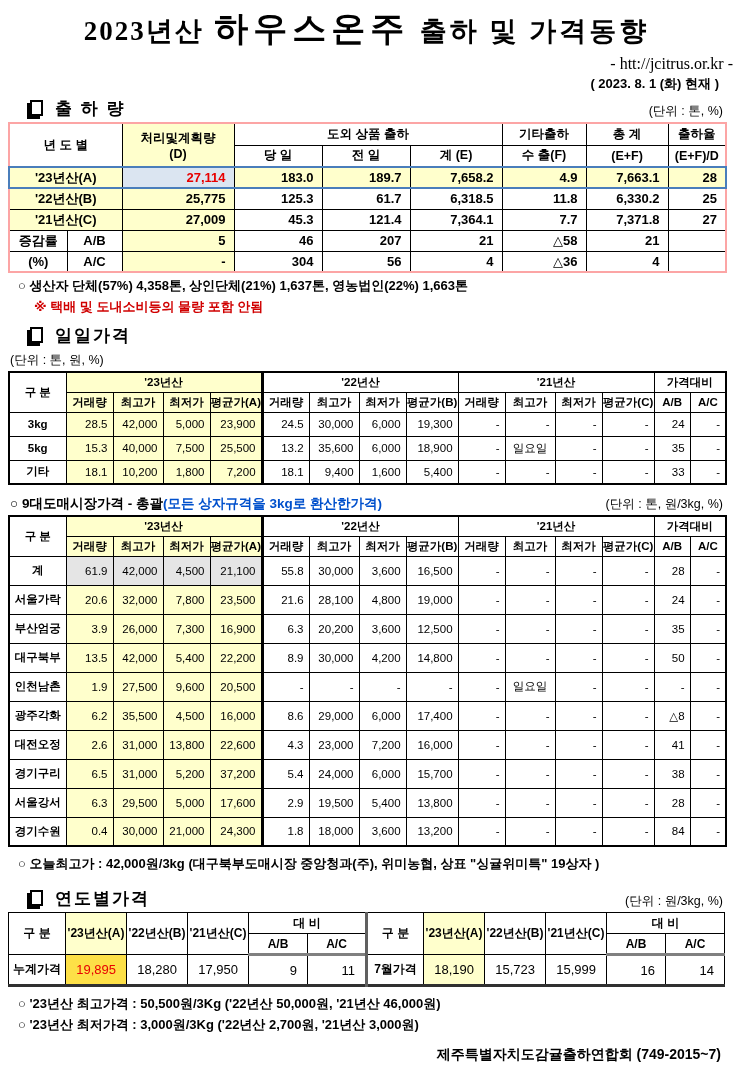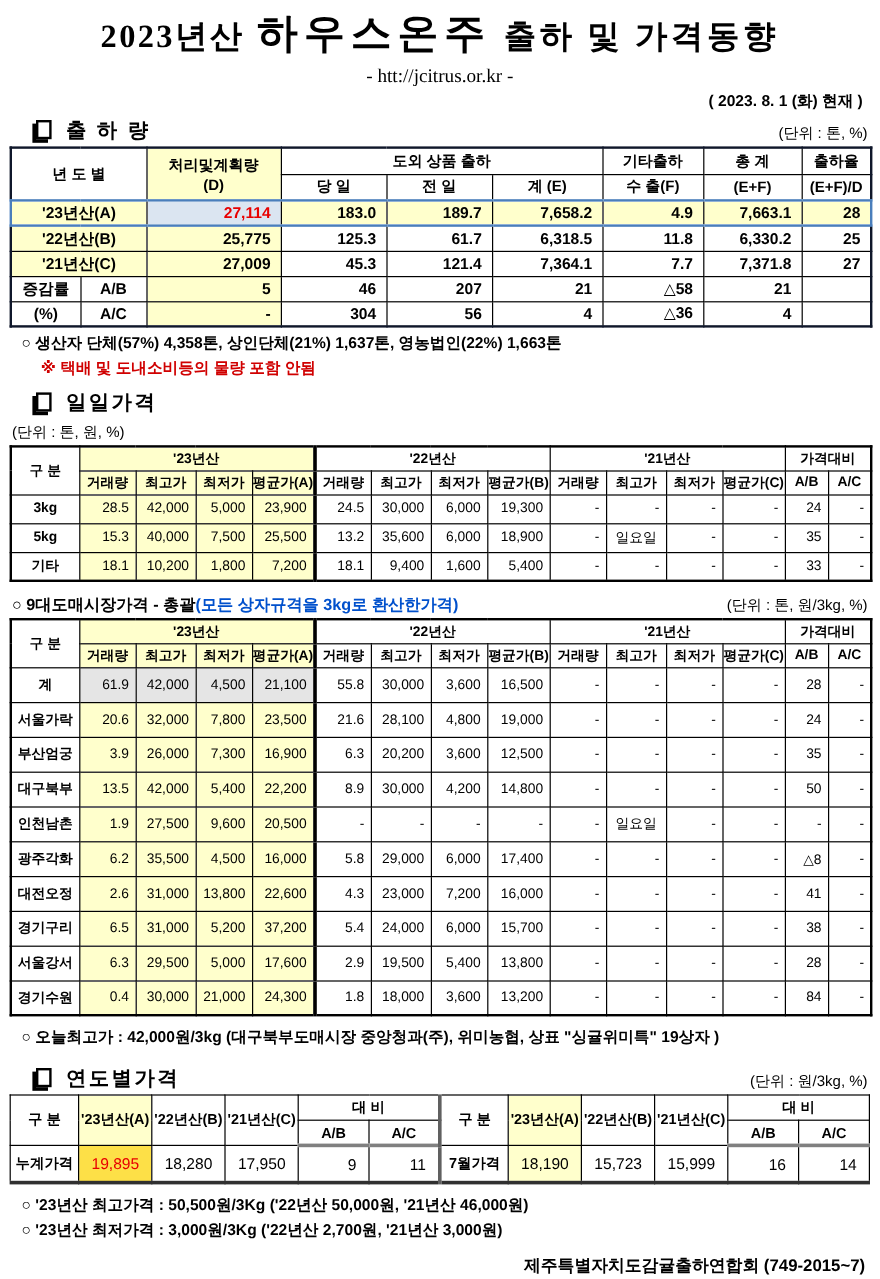--- a/index.html
+++ b/index.html
@@ -8,42 +8,42 @@
     position: relative; width: 733px; height: 1066px; overflow: hidden;
     background: #fff; color: #000;
     font-family: "Liberation Sans", "DejaVu Sans", sans-serif;
     padding-top: 8px;
   }
   
   .title { text-align: center; line-height: 40px; white-space: nowrap; }
   .t-pre  { font-family:"Liberation Serif","DejaVu Serif",serif; font-weight:bold; font-size:27px; letter-spacing:2px; }
   .t-main { font-weight:900; font-size:34px; letter-spacing:5px; margin:12px 6px; }
   .t-suf  { font-family:"Liberation Serif","DejaVu Serif",serif; font-weight:bold; font-size:27px; letter-spacing:3px; }
-  .subtitle { text-align:center; font-family:"Liberation Serif","DejaVu Serif",serif; font-size:16px; height:20px; }
+  .subtitle { text-align:right; font-family:"Liberation Serif","DejaVu Serif",serif; font-size:16px; height:20px; }
   .date { text-align:right; font-weight:bold; font-size:13px; padding-right:14px; height:18px; }
   
   .sec-row { display:flex; justify-content:space-between; align-items:flex-end; margin:6px 10px 2px 27px; }
   .sec-title { font-size:17px; font-weight:900; letter-spacing:2px; }
   .sq { display:inline-block; width:13px; height:16px; border:2.5px solid #000; background:#fff;
         box-shadow:-3px 3px 0 0 #000; margin-right:12px; margin-left:3px; vertical-align:-2px; }
   .unit { font-size:12.5px; font-weight:normal; }
   .sub-row { display:flex; justify-content:space-between; align-items:flex-end; margin:5px 10px 2px 10px; }
   .sub-title { font-size:13.5px; font-weight:bold; }
   .blue { color:#0050cc; }
   .note { font-size:13px; font-weight:bold; margin:3px 0 0 18px; }
   .note-red { color:#d00000; margin-left:34px; }
   
   table { border-collapse:collapse; table-layout:fixed; margin-left:8px; }
   th, td { border:1px solid #000; font-size:12px; overflow:hidden; white-space:nowrap; }
   th { font-weight:bold; text-align:center; }
   .yellow { background:#ffffcc; }
   .bluecell { background:#fde047; }
   .red { color:#e80000; }
   
-  .t1 { width:717px; border:2px solid #0f172a; }
+  .t1 { width:717px; border:2px solid #fca5a5; }
   .t1 th { height:22px; font-size:12.5px; }
   .t1 td { height:21px; font-size:13px; font-weight:bold; text-align:right; padding-right:8px; }
   .t1 td.lbl { text-align:center; padding-right:0; background:#ffffcc; }
   .t1 td.sub { text-align:center; padding-right:0; background:#fff; font-weight:bold; }
   .t1 .dot { border-left:1px dotted #333; }
   .t1 tr.row-a td { border-top:2.5px solid #4a7ebb; border-bottom:2.5px solid #4a7ebb; background:#ffffcc; }
   .t1 tr.row-a td:first-child { border-left:2.5px solid #4a7ebb; }
   .t1 tr.row-a td:last-child  { border-right:2.5px solid #4a7ebb; }
   .t1 tr.row-a td.cell-d { background:#dbe5f1; color:#e80000; }
   
@@ -418,21 +418,21 @@
           <td>-</td>
           <td>-</td>
           <td>-</td>
         </tr>
         <tr>
           <td>광주각화</td>
           <td>6.2</td>
           <td>35,500</td>
           <td>4,500</td>
           <td>16,000</td>
-          <td>5.8</td>
+          <td>8.6</td>
           <td>29,000</td>
           <td>6,000</td>
           <td>17,400</td>
           <td>-</td>
           <td>-</td>
           <td>-</td>
           <td>-</td>
           <td>△8</td>
           <td>-</td>
         </tr>

